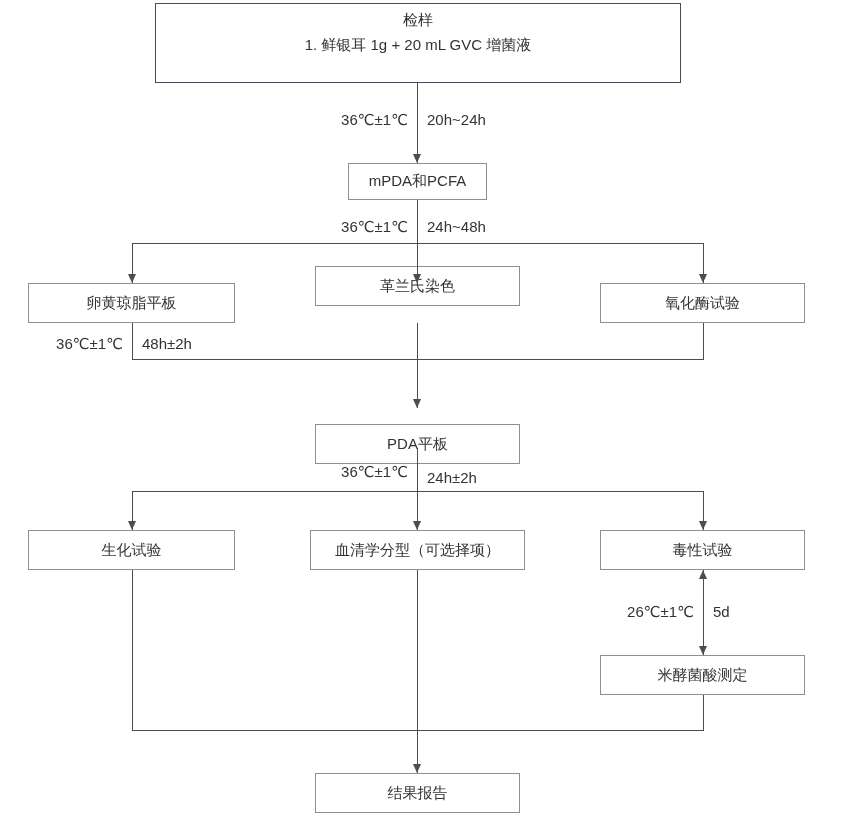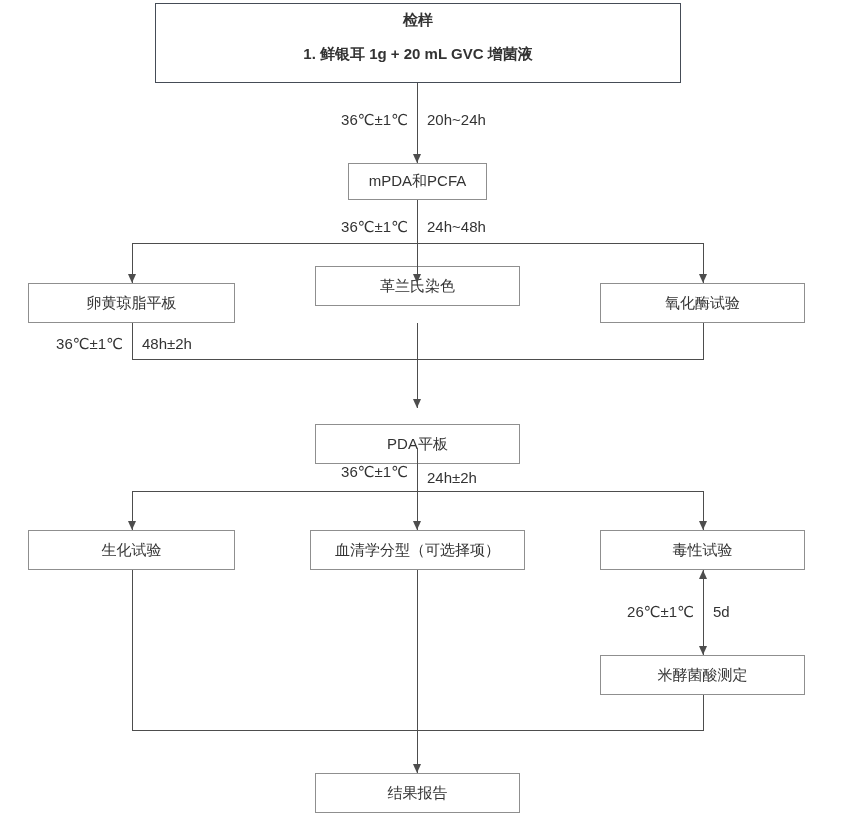--- a/index.html
+++ b/index.html
@@ -21,23 +21,22 @@
     color:#333333;
     white-space:nowrap;
   }
   .node.sample{
     border-color:#454c56;
     flex-direction:column;
     justify-content:flex-start;
     padding-top:3px;
     font-size:15px;
     line-height:25px;
-    font-weight:bold;
   }
-  .sample-detail{ text-align:left;margin-top:9px; }
+  .sample-detail{ text-align:left; }
   .hline,.vline{ position:absolute; background:#4d4d4d; }
   .hline{ height:1px; }
   .vline{ width:1px; }
   .arr{ position:absolute; width:0; height:0;
         border-left:4px solid transparent; border-right:4px solid transparent; }
   .arr-d{ border-top:9px solid #4d4d4d; }
   .arr-u{ border-bottom:9px solid #4d4d4d; }
   .elbl{
     position:absolute;
     font-size:15px;

